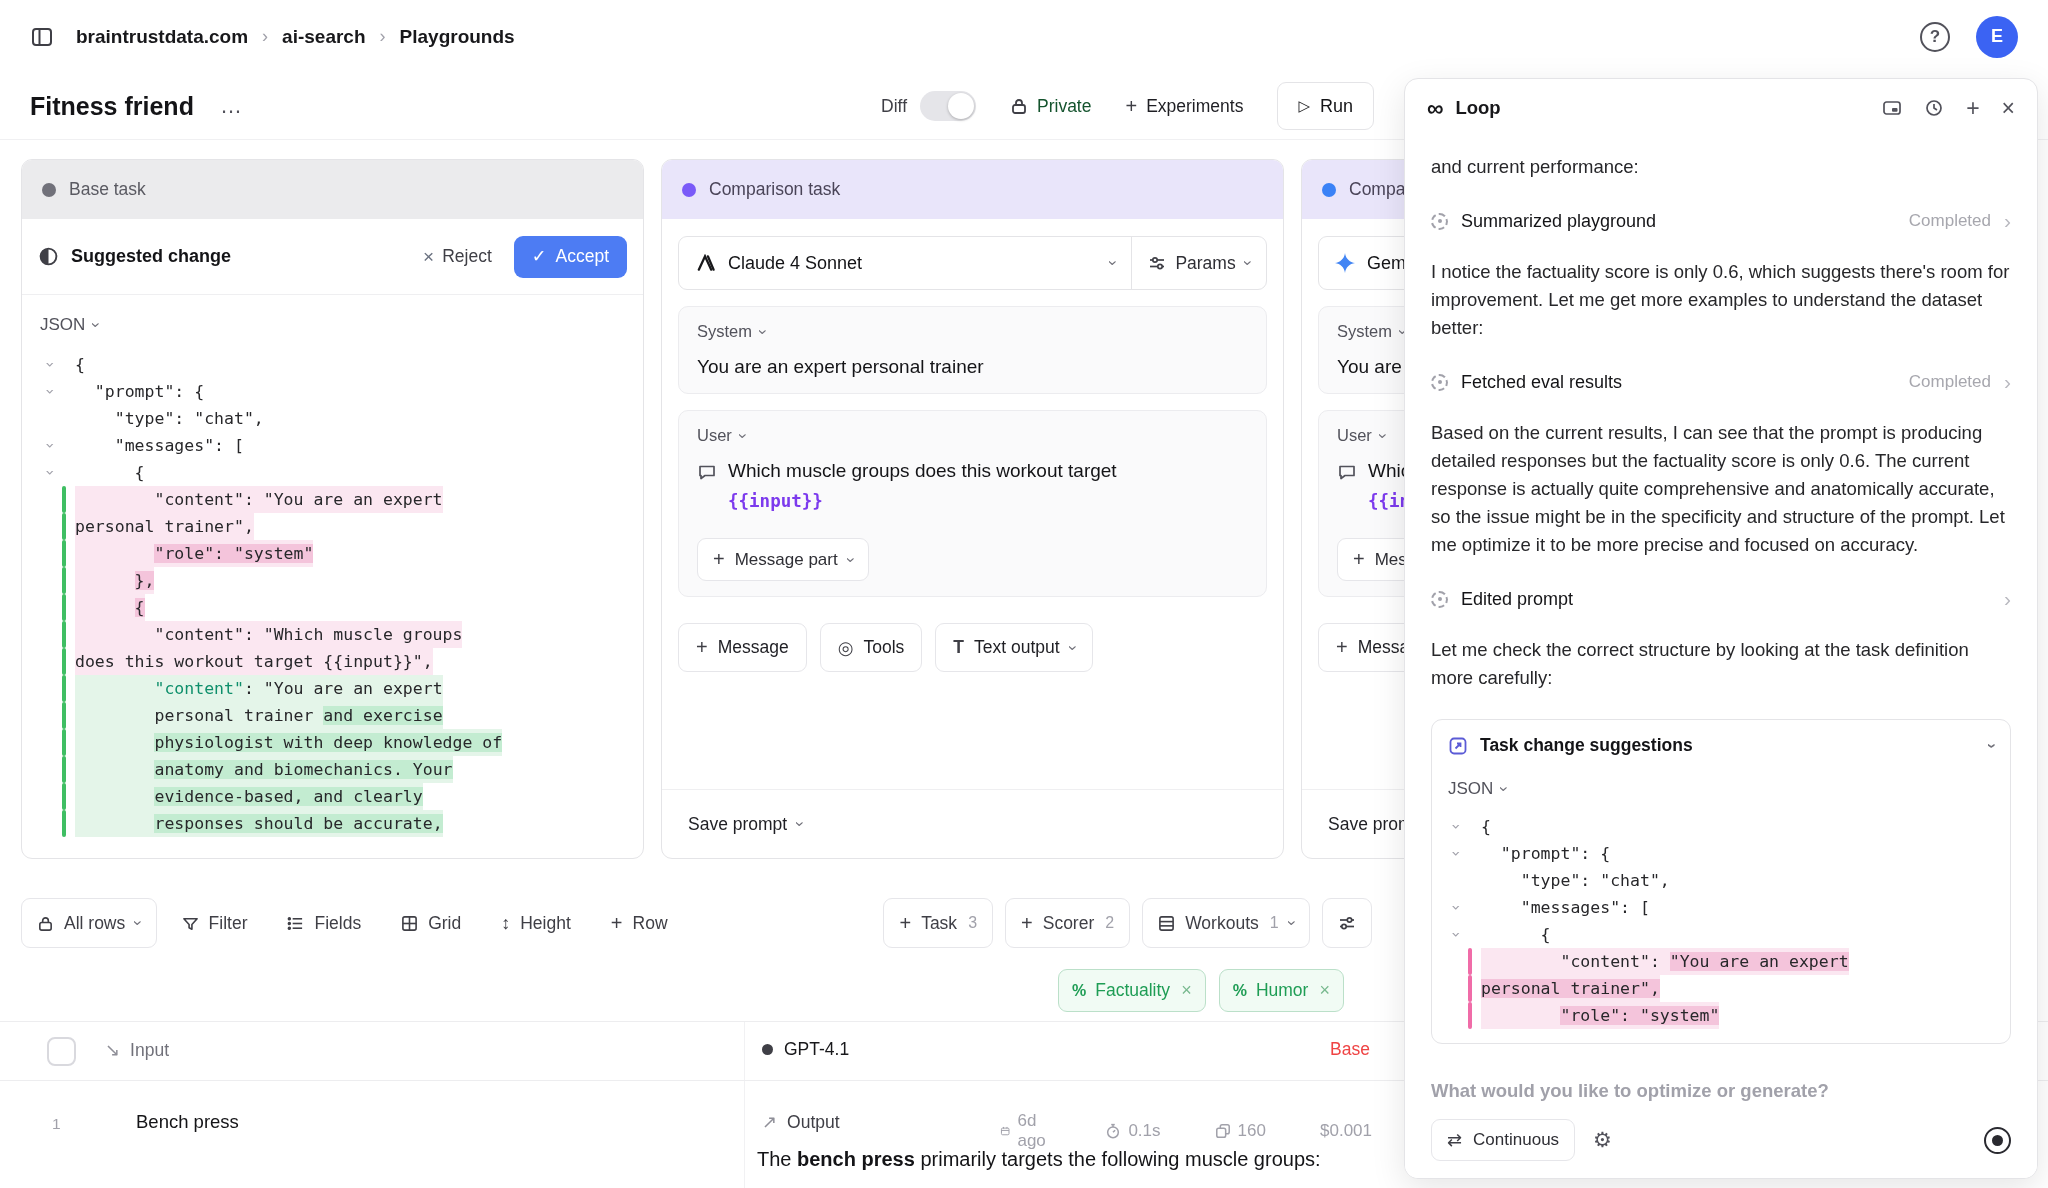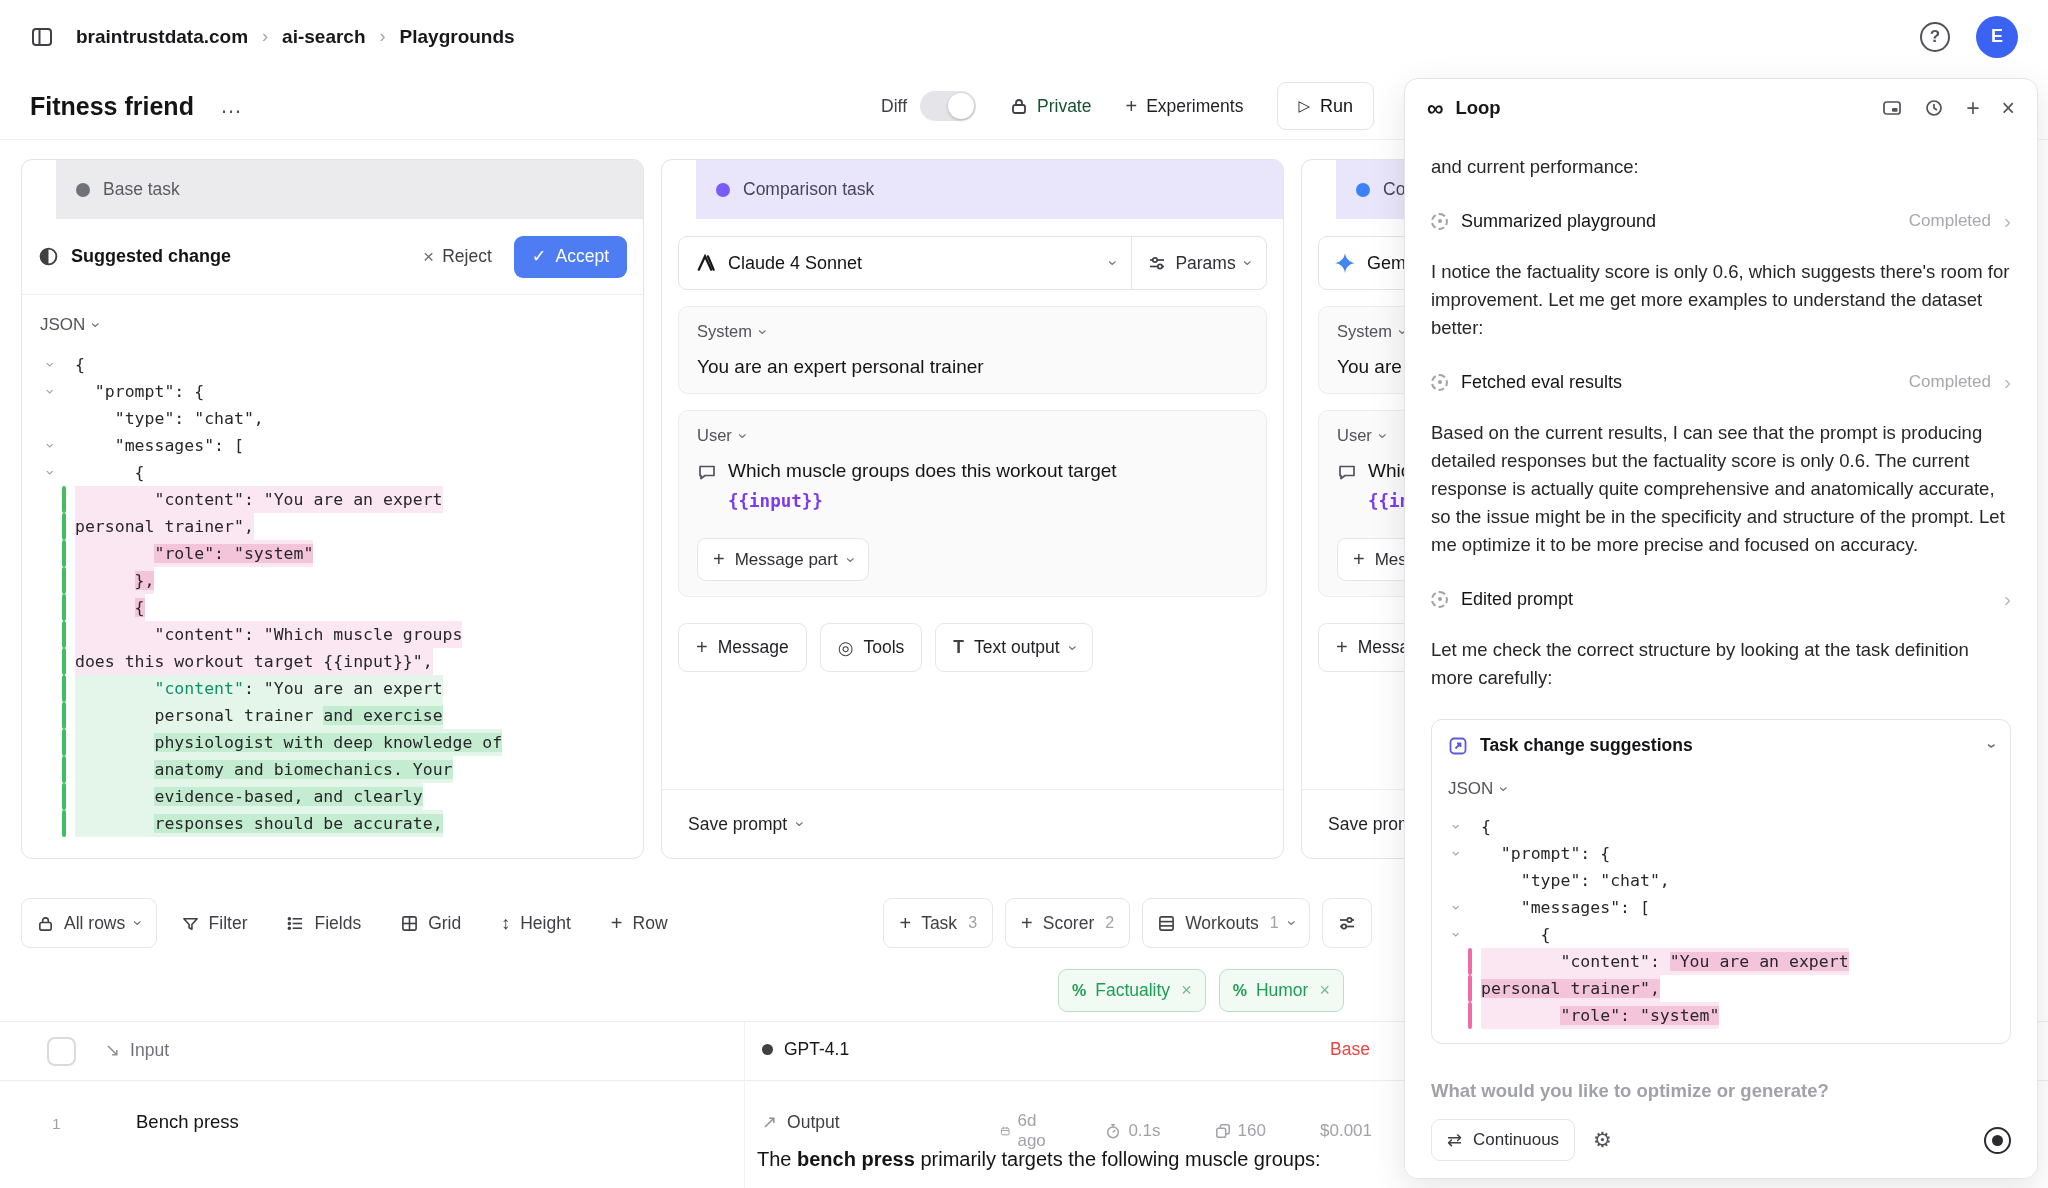--- a/index.html
+++ b/index.html
@@ -34,21 +34,21 @@
   .exp-group { display: flex; align-items: center; gap: 9px; font-size: 17.5px; color: #1f1f24; cursor: pointer; }
   .plus-g { color: #3f3f46; font-size: 20px; font-weight: 400; }
   .run-btn { display: flex; align-items: center; gap: 10px; height: 48px; padding: 0 20px; border: 1px solid #e4e4e7;
     border-radius: 9px; font-size: 18px; font-weight: 500; color: #141417; background: #fff; cursor: pointer; }
 
   
   .columns { position: absolute; top: 159px; left: 21px; display: flex; gap: 17px; height: 700px; z-index: 1; }
   .col { width: 623px; flex: none; border: 1px solid #e4e4e7; border-radius: 11px; background: #fff; overflow: hidden;
     display: flex; flex-direction: column; }
   .col-head { height: 59px; flex: none; display: flex; align-items: center; gap: 13px; padding: 0 20px;
-    font-size: 17.5px; font-weight: 500; margin-left: 34px; }
+    font-size: 17.5px; font-weight: 500; }
   .col-head.gray { background: #ebebed; color: #5a5a62; }
   .col-head.purple { background: #e9e5fa; color: #4a4458; }
   .dot { width: 14px; height: 14px; border-radius: 50%; }
   .dot.gray { background: #71717a; }
   .dot.violet { background: #7a5af8; }
   .dot.blue { background: #3b82f6; }
 
   .suggest-bar { height: 76px; flex: none; display: flex; align-items: center; gap: 12px; padding: 0 16px; border-bottom: 1px solid #efeff1; }
   .sc-label { font-weight: 600; font-size: 18px; color: #141417; }
   .flex-spacer { flex: 1; }

